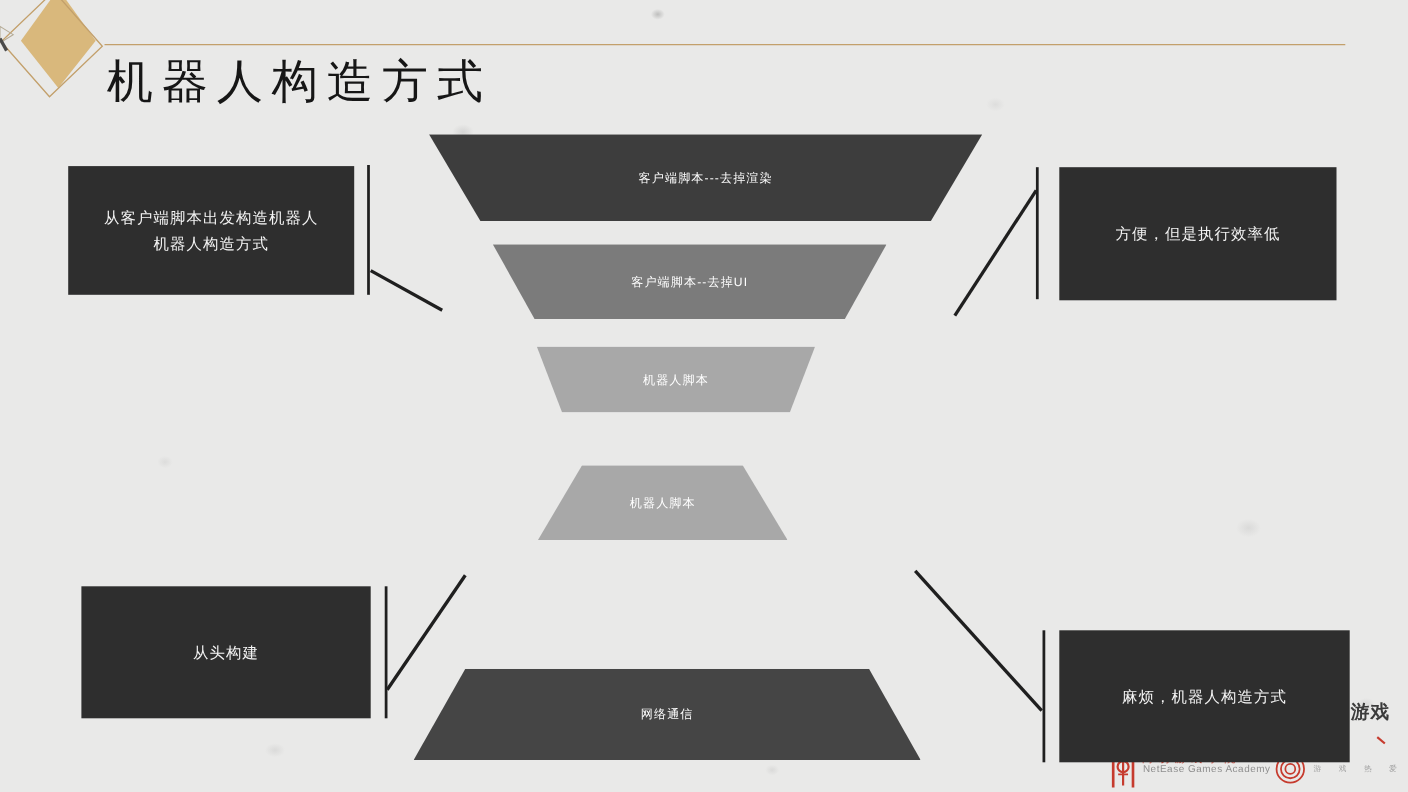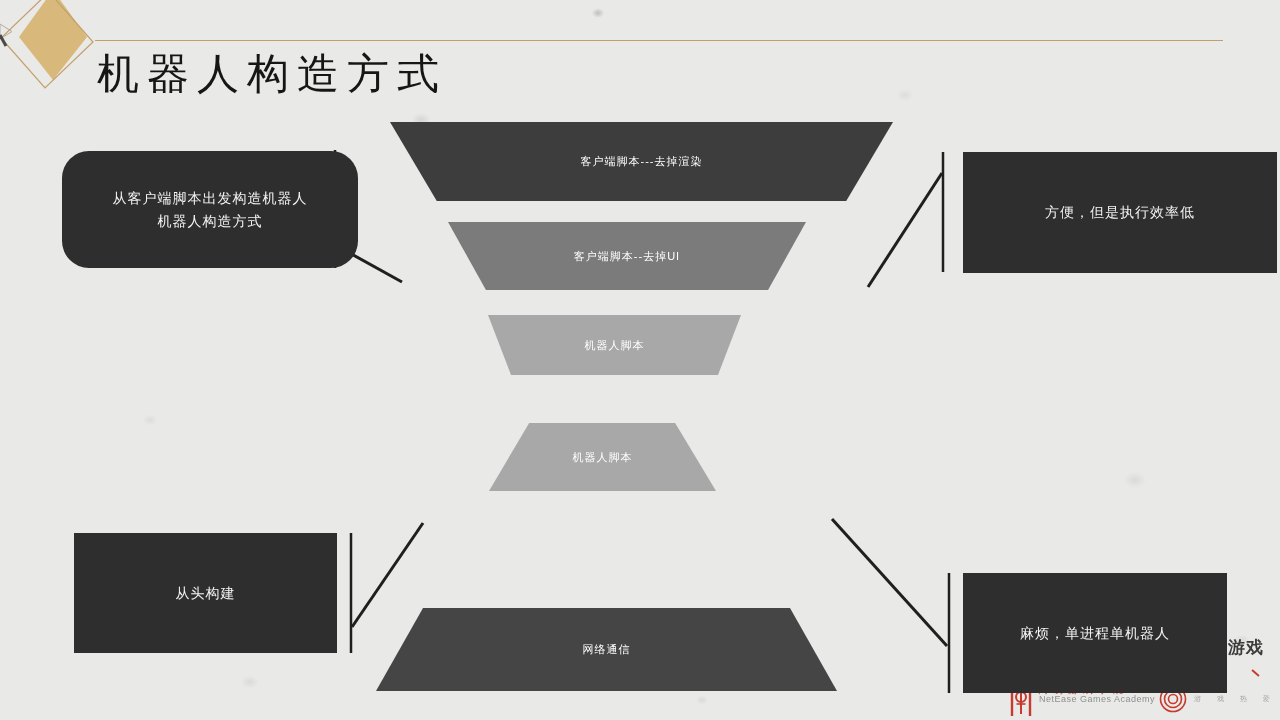--- a/index.html
+++ b/index.html
@@ -51,22 +51,22 @@
   .b2{left:436px;top:513px;width:336px;height:75px;
       clip-path:polygon(12.5% 0,87.5% 0,100% 100%,0 100%);}
   .b3{left:376px;top:608px;width:461px;height:83px;
       clip-path:polygon(10.2% 0,89.8% 0,100% 100%,0 100%);}
   .note{
     position:absolute;z-index:4;
     display:flex;align-items:center;justify-content:center;
     text-align:center;
     color:#f4f4f4;font-size:14px;line-height:1.6;letter-spacing:1px;
   }
-  .n1{left:62px;top:151px;width:296px;height:117px;border-radius:27px;}
-  .n2{left:963px;top:152px;width:314px;height:121px;}
+  .n1{left:62px;top:151px;width:260px;height:117px;}
+  .n2{left:963px;top:152px;width:252px;height:121px;}
   .n3{left:74px;top:533px;width:263px;height:120px;}
   .n4{left:963px;top:573px;width:264px;height:120px;}
   
   .footer-item{position:absolute;z-index:3;}
   .academy-seal{left:1010px;top:687px;}
   .academy-cn{
     left:1038px;top:683px;
     font-size:10px;letter-spacing:5px;white-space:nowrap;
   }
   .academy-en{
@@ -138,21 +138,21 @@
       <span>机器人构造方式</span>
     </div>
   </div>
   <div class="note n2" style="background: rgb(46, 46, 46);">
     <span>方便，但是执行效率低</span>
   </div>
   <div class="note n3" style="background: rgb(46, 46, 46);">
     <span>从头构建</span>
   </div>
   <div class="note n4" style="background: rgb(46, 46, 46);">
-    <span>麻烦，单进程单机器人</span>
+    <span>麻烦，机器人构造方式</span>
   </div>
 
   <svg class="footer-item academy-seal" width="22" height="30" viewBox="0 0 22 30">
     <line x1="2" y1="1" x2="2" y2="29" stroke="#c63b2e" stroke-width="2.4"></line>
     <line x1="20" y1="1" x2="20" y2="29" stroke="#c63b2e" stroke-width="2.4"></line>
     <circle cx="11" cy="10" r="5" fill="none" stroke="#c63b2e" stroke-width="2"></circle>
     <line x1="11" y1="5" x2="11" y2="27" stroke="#c63b2e" stroke-width="2"></line>
     <line x1="6.5" y1="17" x2="15.5" y2="17" stroke="#c63b2e" stroke-width="1.6"></line>
   </svg>
   <div class="footer-item academy-cn" style="color:#cf3a2c;">网易游戏学院</div>

